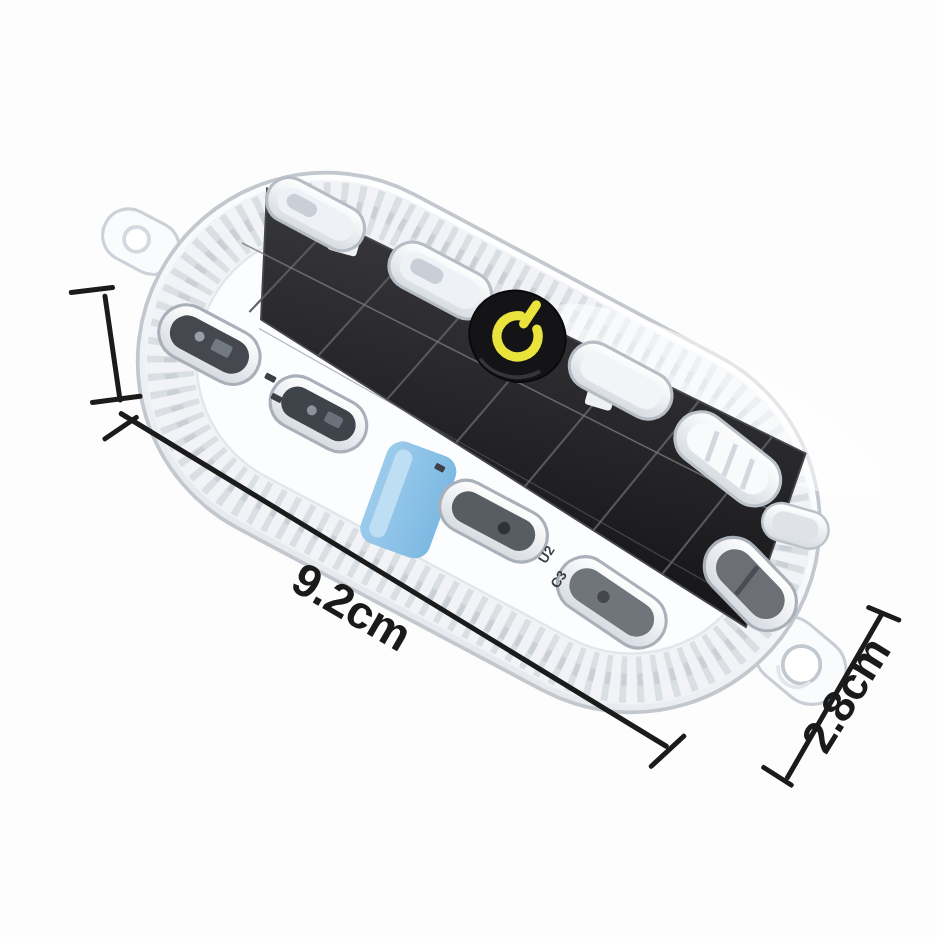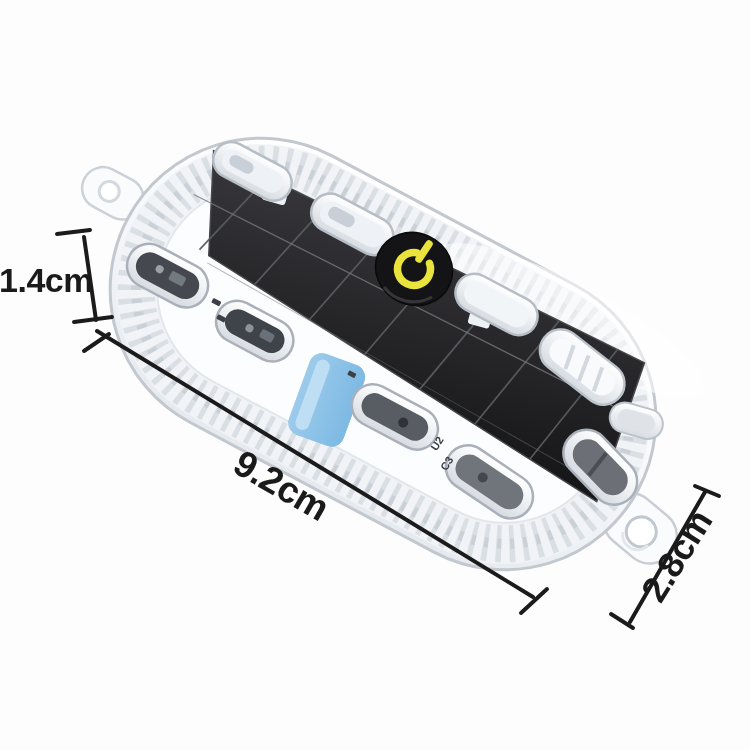--- a/index.html
+++ b/index.html
@@ -168,16 +168,15 @@
         <path d="M521,613 L547,589"></path>
       </g>
       <g>
         <path d="M630,622 L705,492"></path>
         <path d="M611,614 L633,628"></path>
         <path d="M695,486 L719,496"></path>
       </g>
     </g>
   </svg>
 
-  <div class="dim-label height">1.4cm</div>
   <div class="dim-label length">9.2cm</div>
   <div class="dim-label width">2.8cm</div>
 </div>
 
 </body></html>

